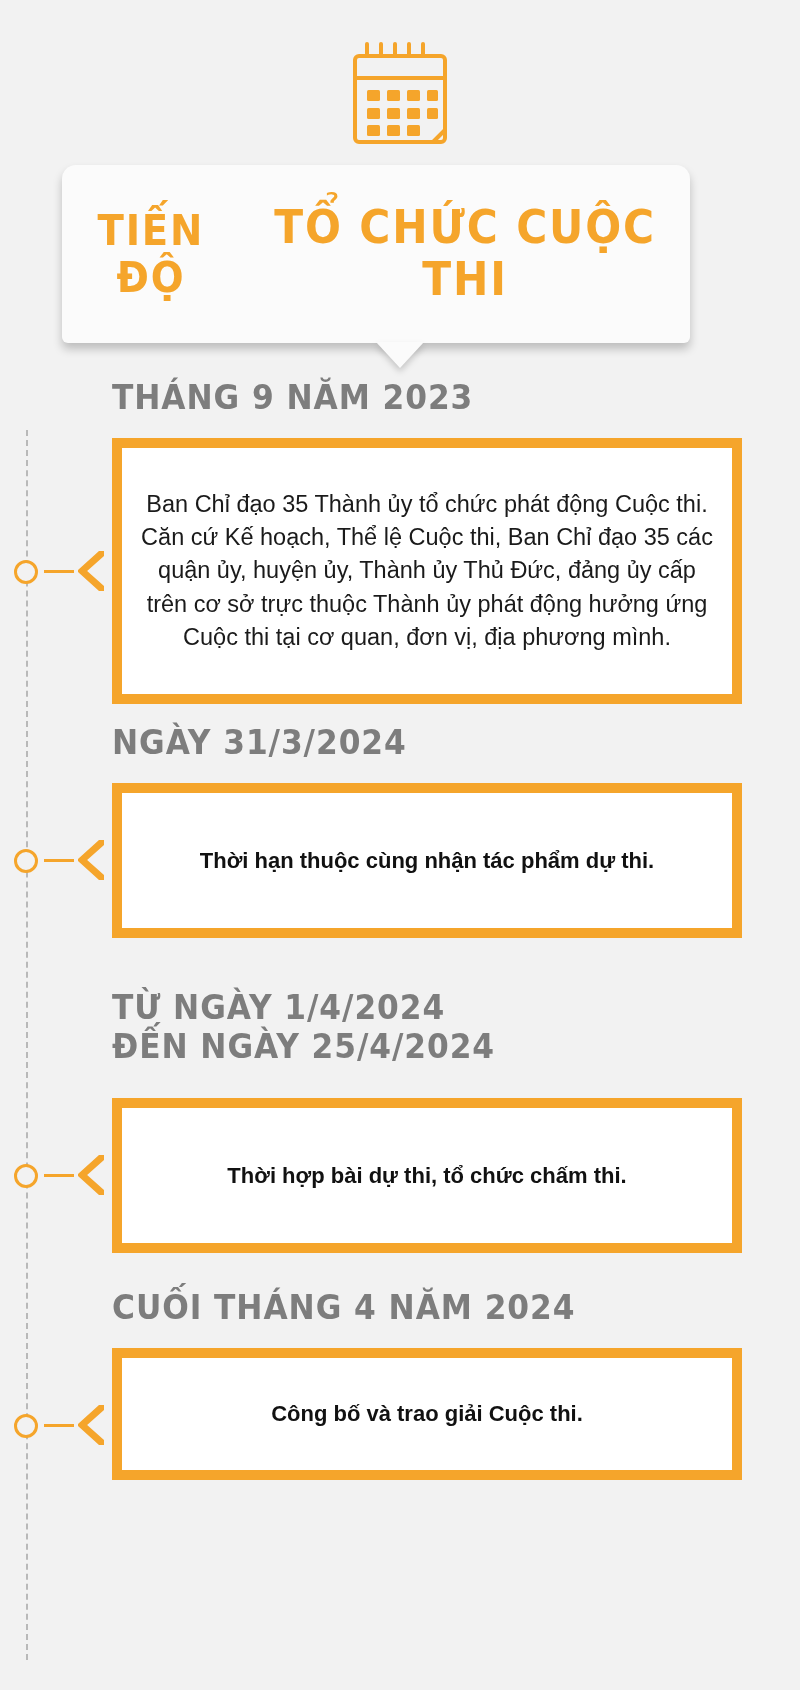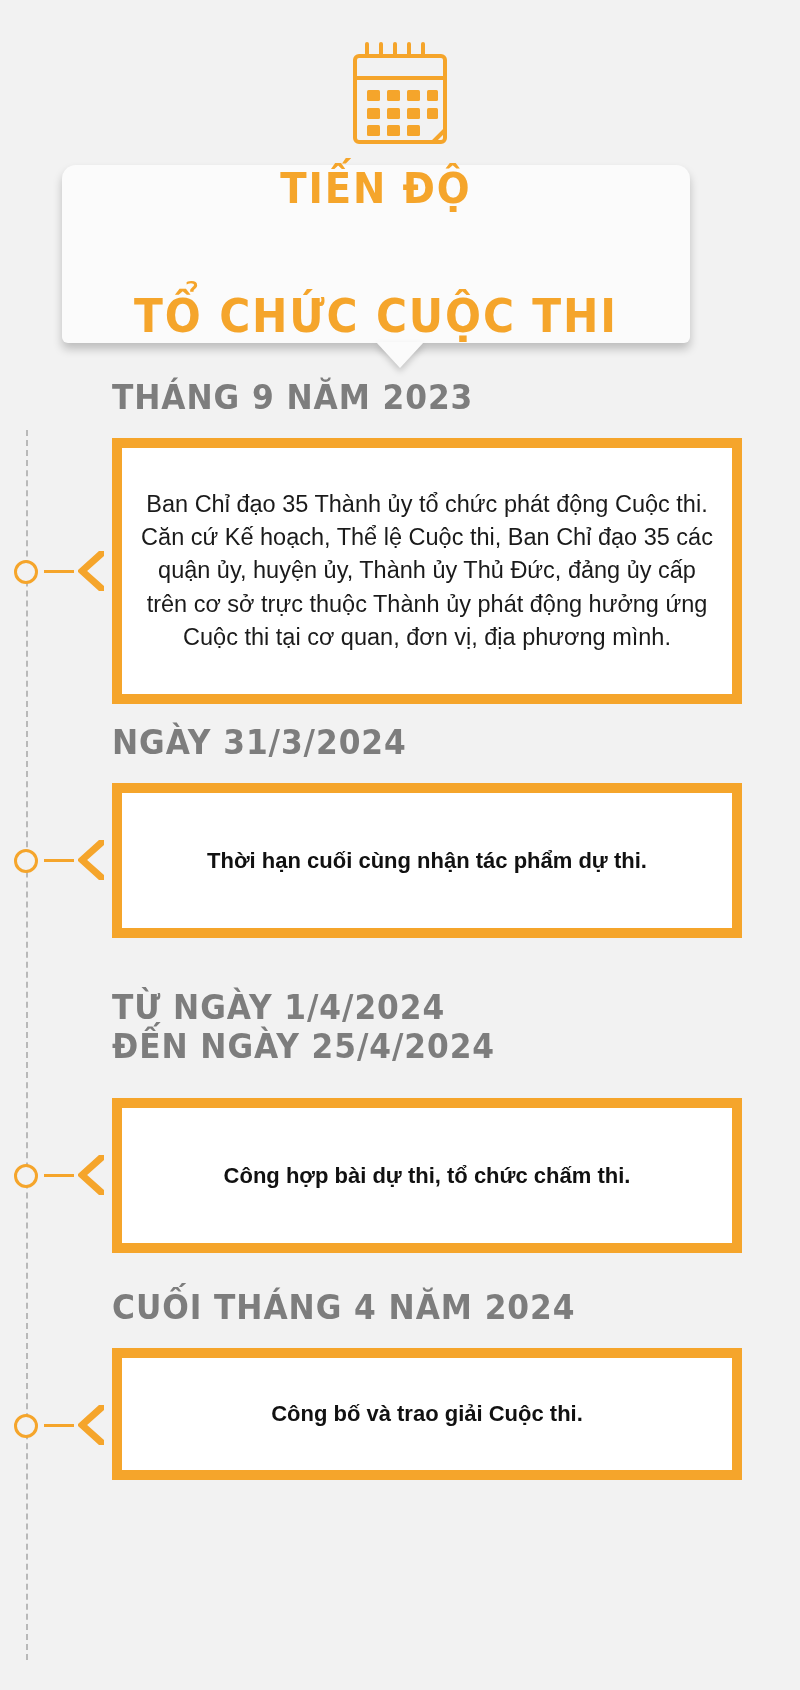--- a/index.html
+++ b/index.html
@@ -29,21 +29,21 @@
   .banner {
     position: absolute;
     top: 165px;
     left: 62px;
     width: 628px;
     height: 178px;
     background: #fbfbfb;
     border-radius: 14px 14px 6px 6px;
     box-shadow: 0 6px 10px rgba(0,0,0,0.22);
     display: flex;
-    flex-direction: column;
+    flex-direction: row;
     align-items: center;
     justify-content: space-between;
   }
   .banner-line1, .banner-line2 {
     color: #f5a52b;
     font-family: "DejaVu Sans", sans-serif;
     font-weight: bold;
     letter-spacing: 2px;
     text-align: center;
     line-height: 1.12;
@@ -203,38 +203,38 @@
     <svg width="26" height="40" viewBox="0 0 26 40">
         <polyline points="24,2 4,20 24,38" fill="none" stroke="#f5a52b" stroke-width="7" stroke-linecap="square"></polyline>
       </svg>
   </div>
 </div>
 
 <div class="tl-item">
   <div class="tl-title" style="top:723px;">NGÀY 31/3/2024</div>
   <div class="tl-box" style="top:783px;height:155px;">
     <div class="tl-box-inner">
-      <div class="tl-text-short">Thời hạn cuối cùng nhận tác phẩm dự thi.</div>
+      <div class="tl-text-short">Thời hạn thuộc cùng nhận tác phẩm dự thi.</div>
     </div>
   </div>
   <div class="tl-dot" style="top:849px;"></div>
   <div class="tl-dash" style="top:859px;"></div>
   <div class="tl-chev" style="top:840px;">
     <svg width="26" height="40" viewBox="0 0 26 40">
         <polyline points="24,2 4,20 24,38" fill="none" stroke="#f5a52b" stroke-width="7" stroke-linecap="square"></polyline>
       </svg>
   </div>
 </div>
 
 <div class="tl-item">
   <div class="tl-title" style="top:988px;">TỪ NGÀY 1/4/2024
 ĐẾN NGÀY 25/4/2024</div>
   <div class="tl-box" style="top:1098px;height:155px;">
     <div class="tl-box-inner">
-      <div class="tl-text-short">Công hợp bài dự thi, tổ chức chấm thi.</div>
+      <div class="tl-text-short">Thời hợp bài dự thi, tổ chức chấm thi.</div>
     </div>
   </div>
   <div class="tl-dot" style="top:1164px;"></div>
   <div class="tl-dash" style="top:1174px;"></div>
   <div class="tl-chev" style="top:1155px;">
     <svg width="26" height="40" viewBox="0 0 26 40">
         <polyline points="24,2 4,20 24,38" fill="none" stroke="#f5a52b" stroke-width="7" stroke-linecap="square"></polyline>
       </svg>
   </div>
 </div>

